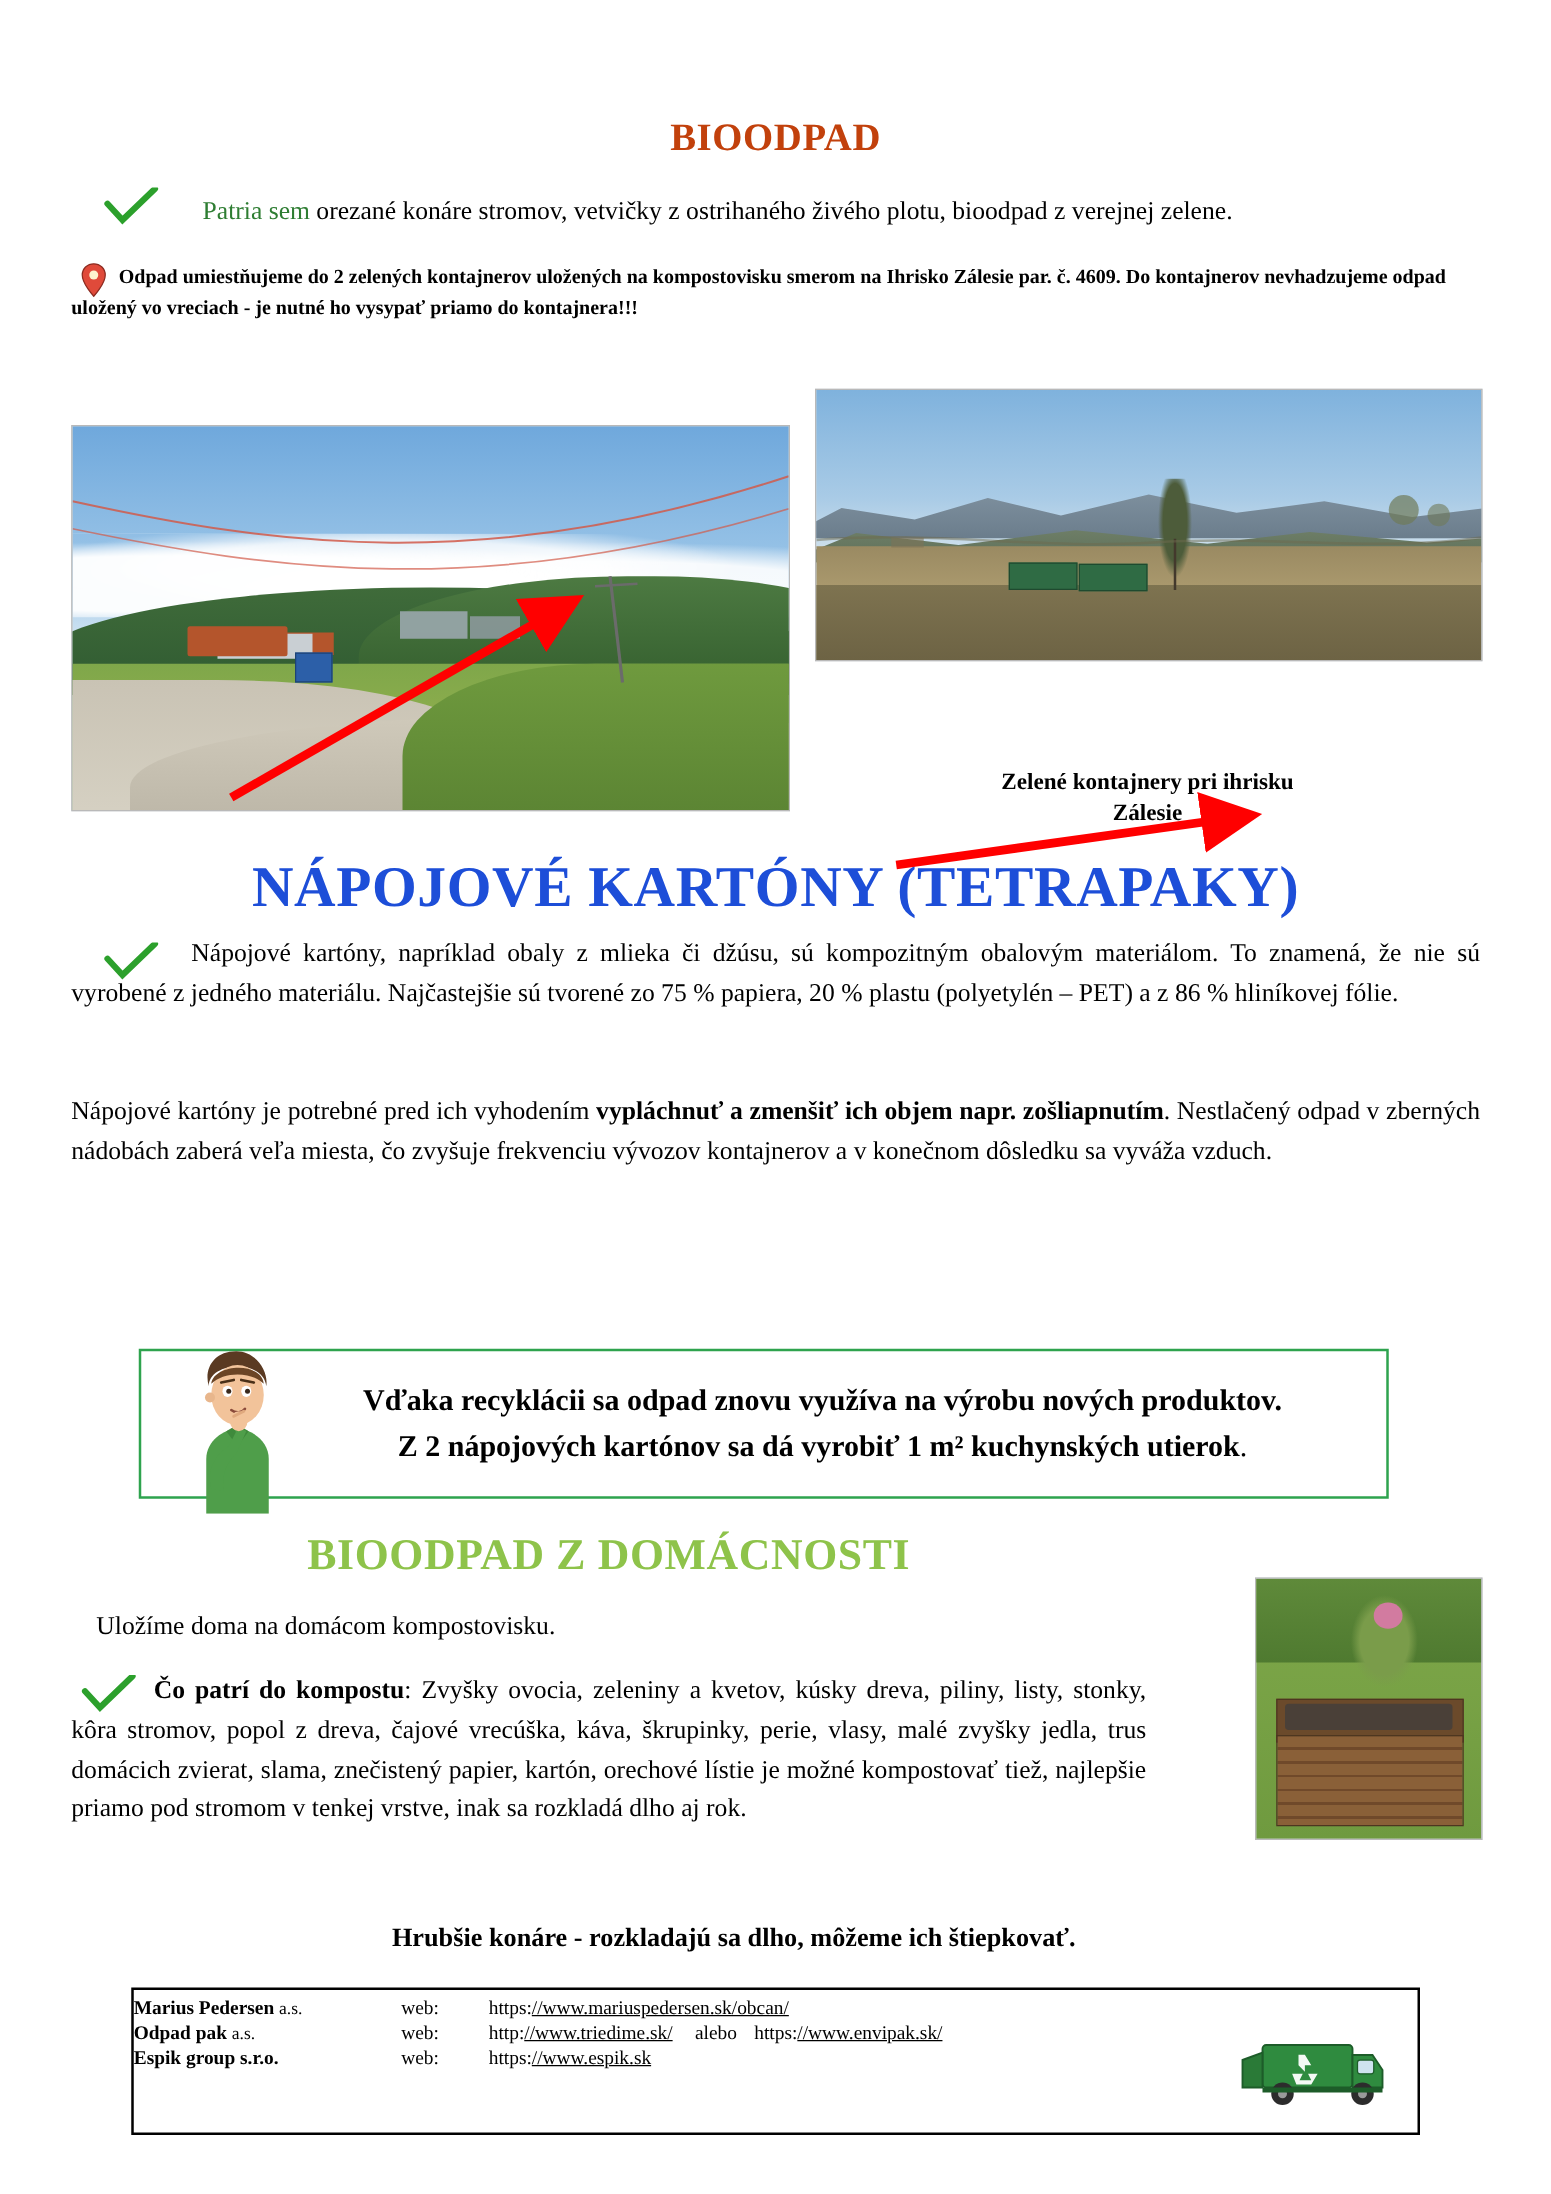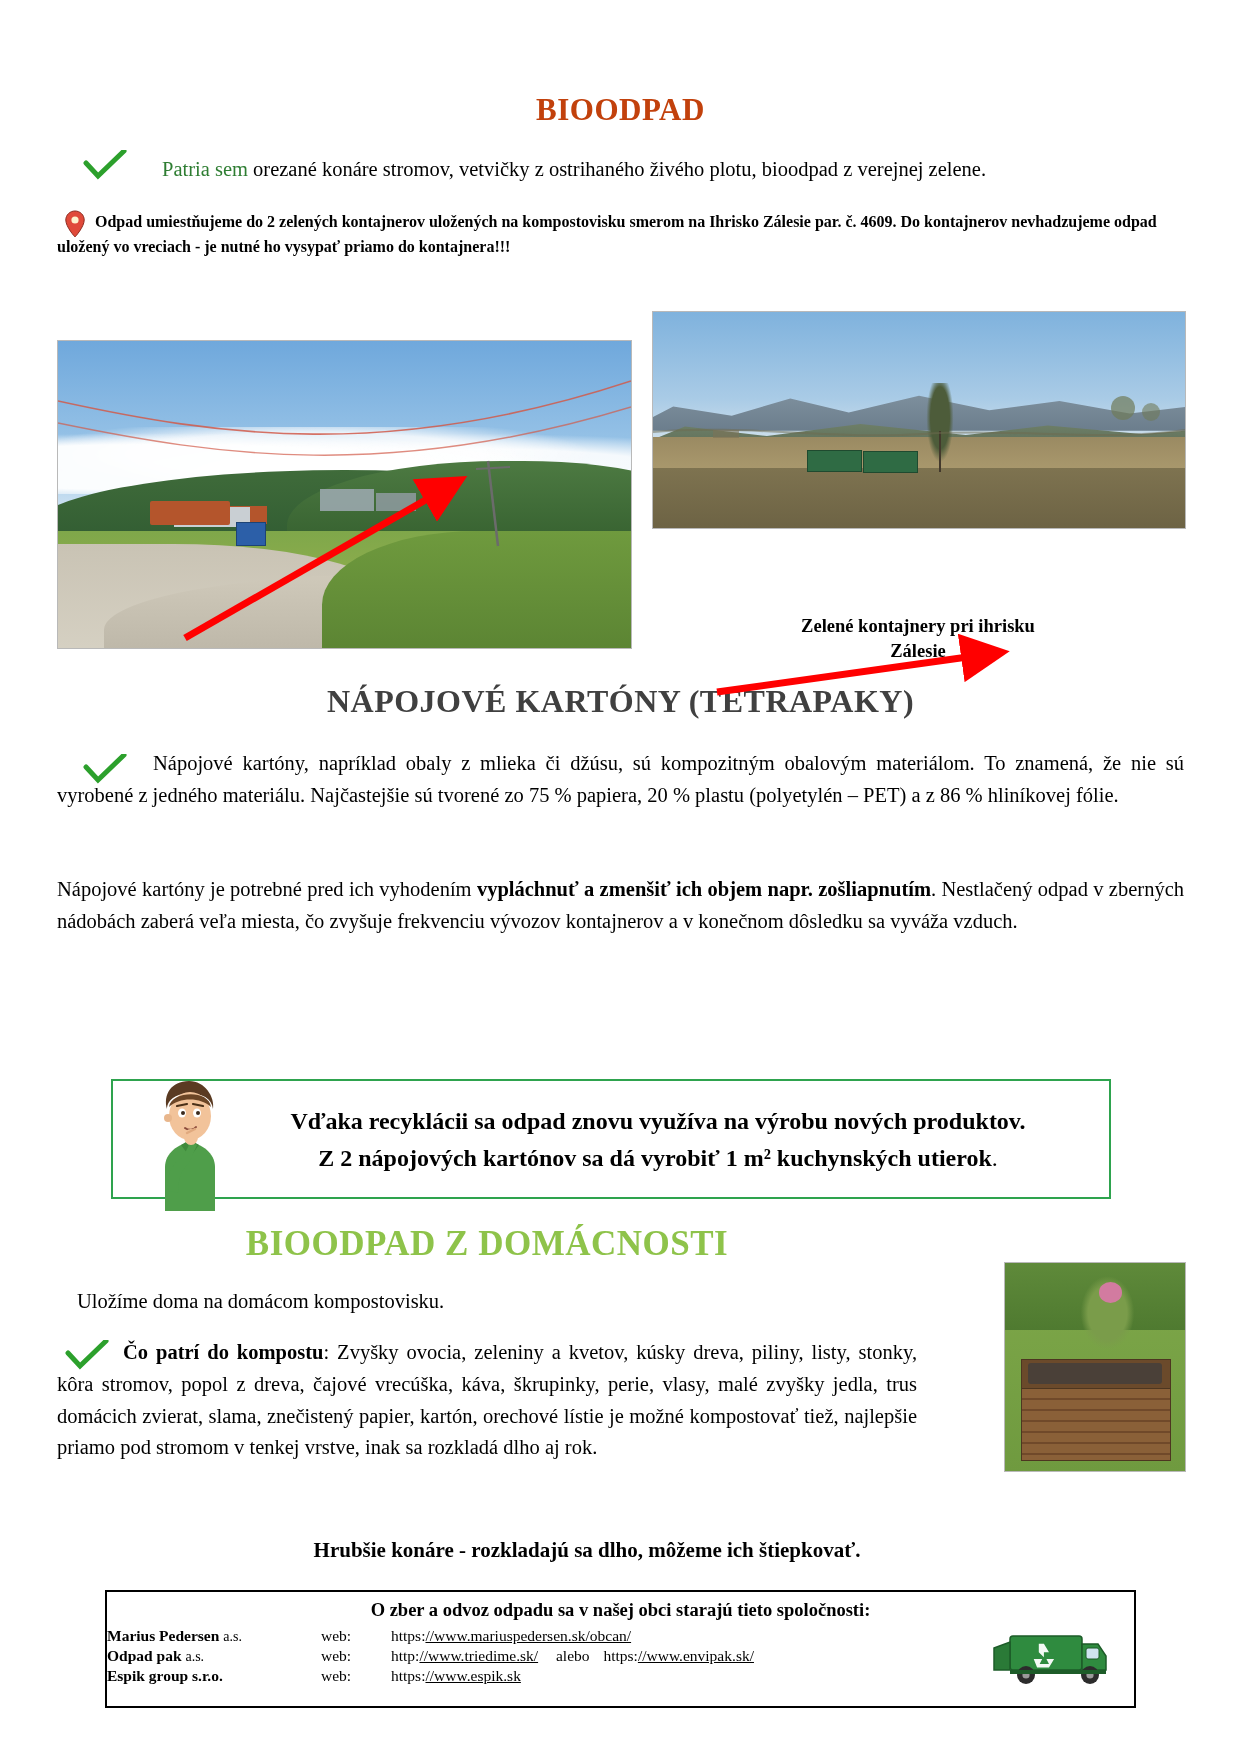--- a/index.html
+++ b/index.html
@@ -33,23 +33,23 @@
     font-family: "Liberation Serif", serif;
     font-size: 31px;
     font-weight: bold;
     color: #c2410c;
     text-align: center;
     margin: 92px 0 0 0;
     letter-spacing: 0.5px;
   }
   h1.title-tetra {
     font-family: "Liberation Serif", serif;
-    font-size: 32px;
-    font-weight: bold;
-    color: #404040;
+    font-size: 46px;
+    font-weight: bold;
+    color: #1d4ed8;
     text-align: center;
     margin: 0;
     letter-spacing: 0.5px;
   }
   h1.title-domac {
     font-family: "Liberation Serif", serif;
     font-size: 35px;
     font-weight: bold;
     color: #8ec34a;
     text-align: center;
@@ -456,21 +456,20 @@
         </svg>
       </span>
       <p>
         <span style="display:inline-block; width:66px;"></span><span class="bold">Čo patrí do kompostu</span><span>:  Zvyšky ovocia, zeleniny a kvetov, kúsky dreva, piliny, listy, stonky, kôra stromov, popol z dreva, čajové vrecúška, káva, škrupinky, perie, vlasy, malé zvyšky jedla, trus domácich zvierat, slama, znečistený papier, kartón, orechové lístie je možné kompostovať tiež, najlepšie priamo pod stromom v tenkej vrstve, inak sa rozkladá dlho aj rok.</span>
       </p>
     </div>
 
     <div class="center-bold" style="position:absolute; left:0; top:1538px; width:1060px;">Hrubšie konáre - rozkladajú sa dlho, môžeme ich štiepkovať.</div>
 
     <div class="footer">
-      <div class="footer-title">O zber a odvoz odpadu sa v našej obci starajú tieto spoločnosti:</div>
       <div class="footer-rows">
 
         <div class="frow">
           <div class="fname"><span>Marius Pedersen</span> <span class="suffix">a.s.</span></div>
           <div class="fweb">web:</div>
           <div><span>https:</span><span class="flink">//www.mariuspedersen.sk/obcan/</span></div>
         </div>
 
         <div class="frow">
           <div class="fname"><span>Odpad pak</span> <span class="suffix">a.s.</span></div>

